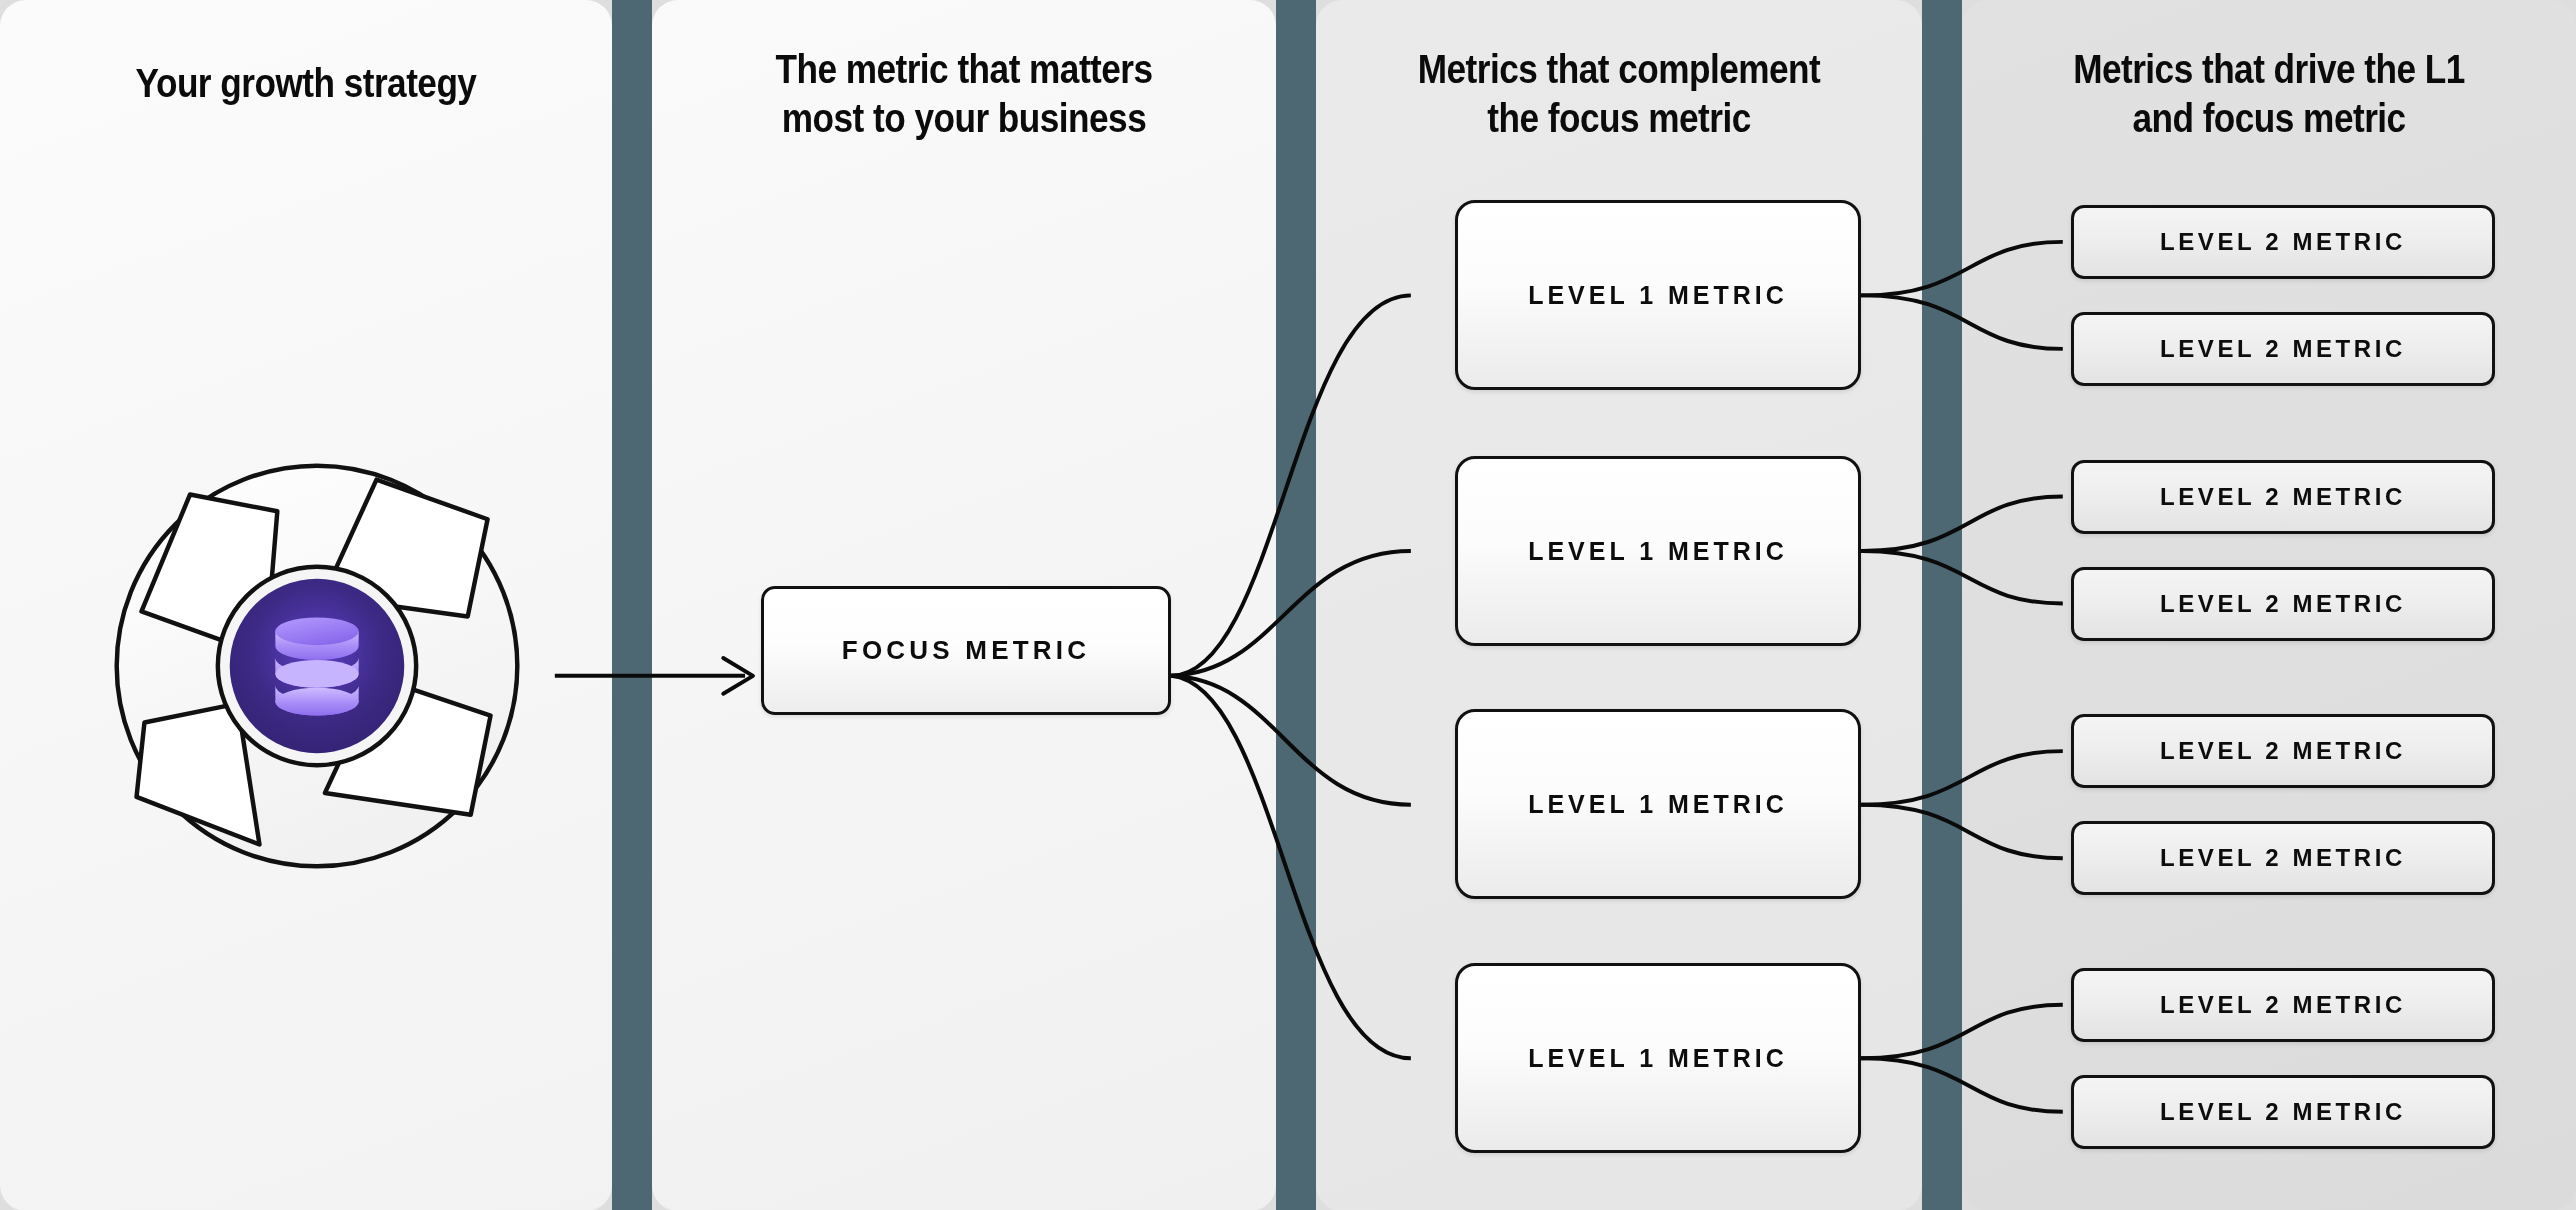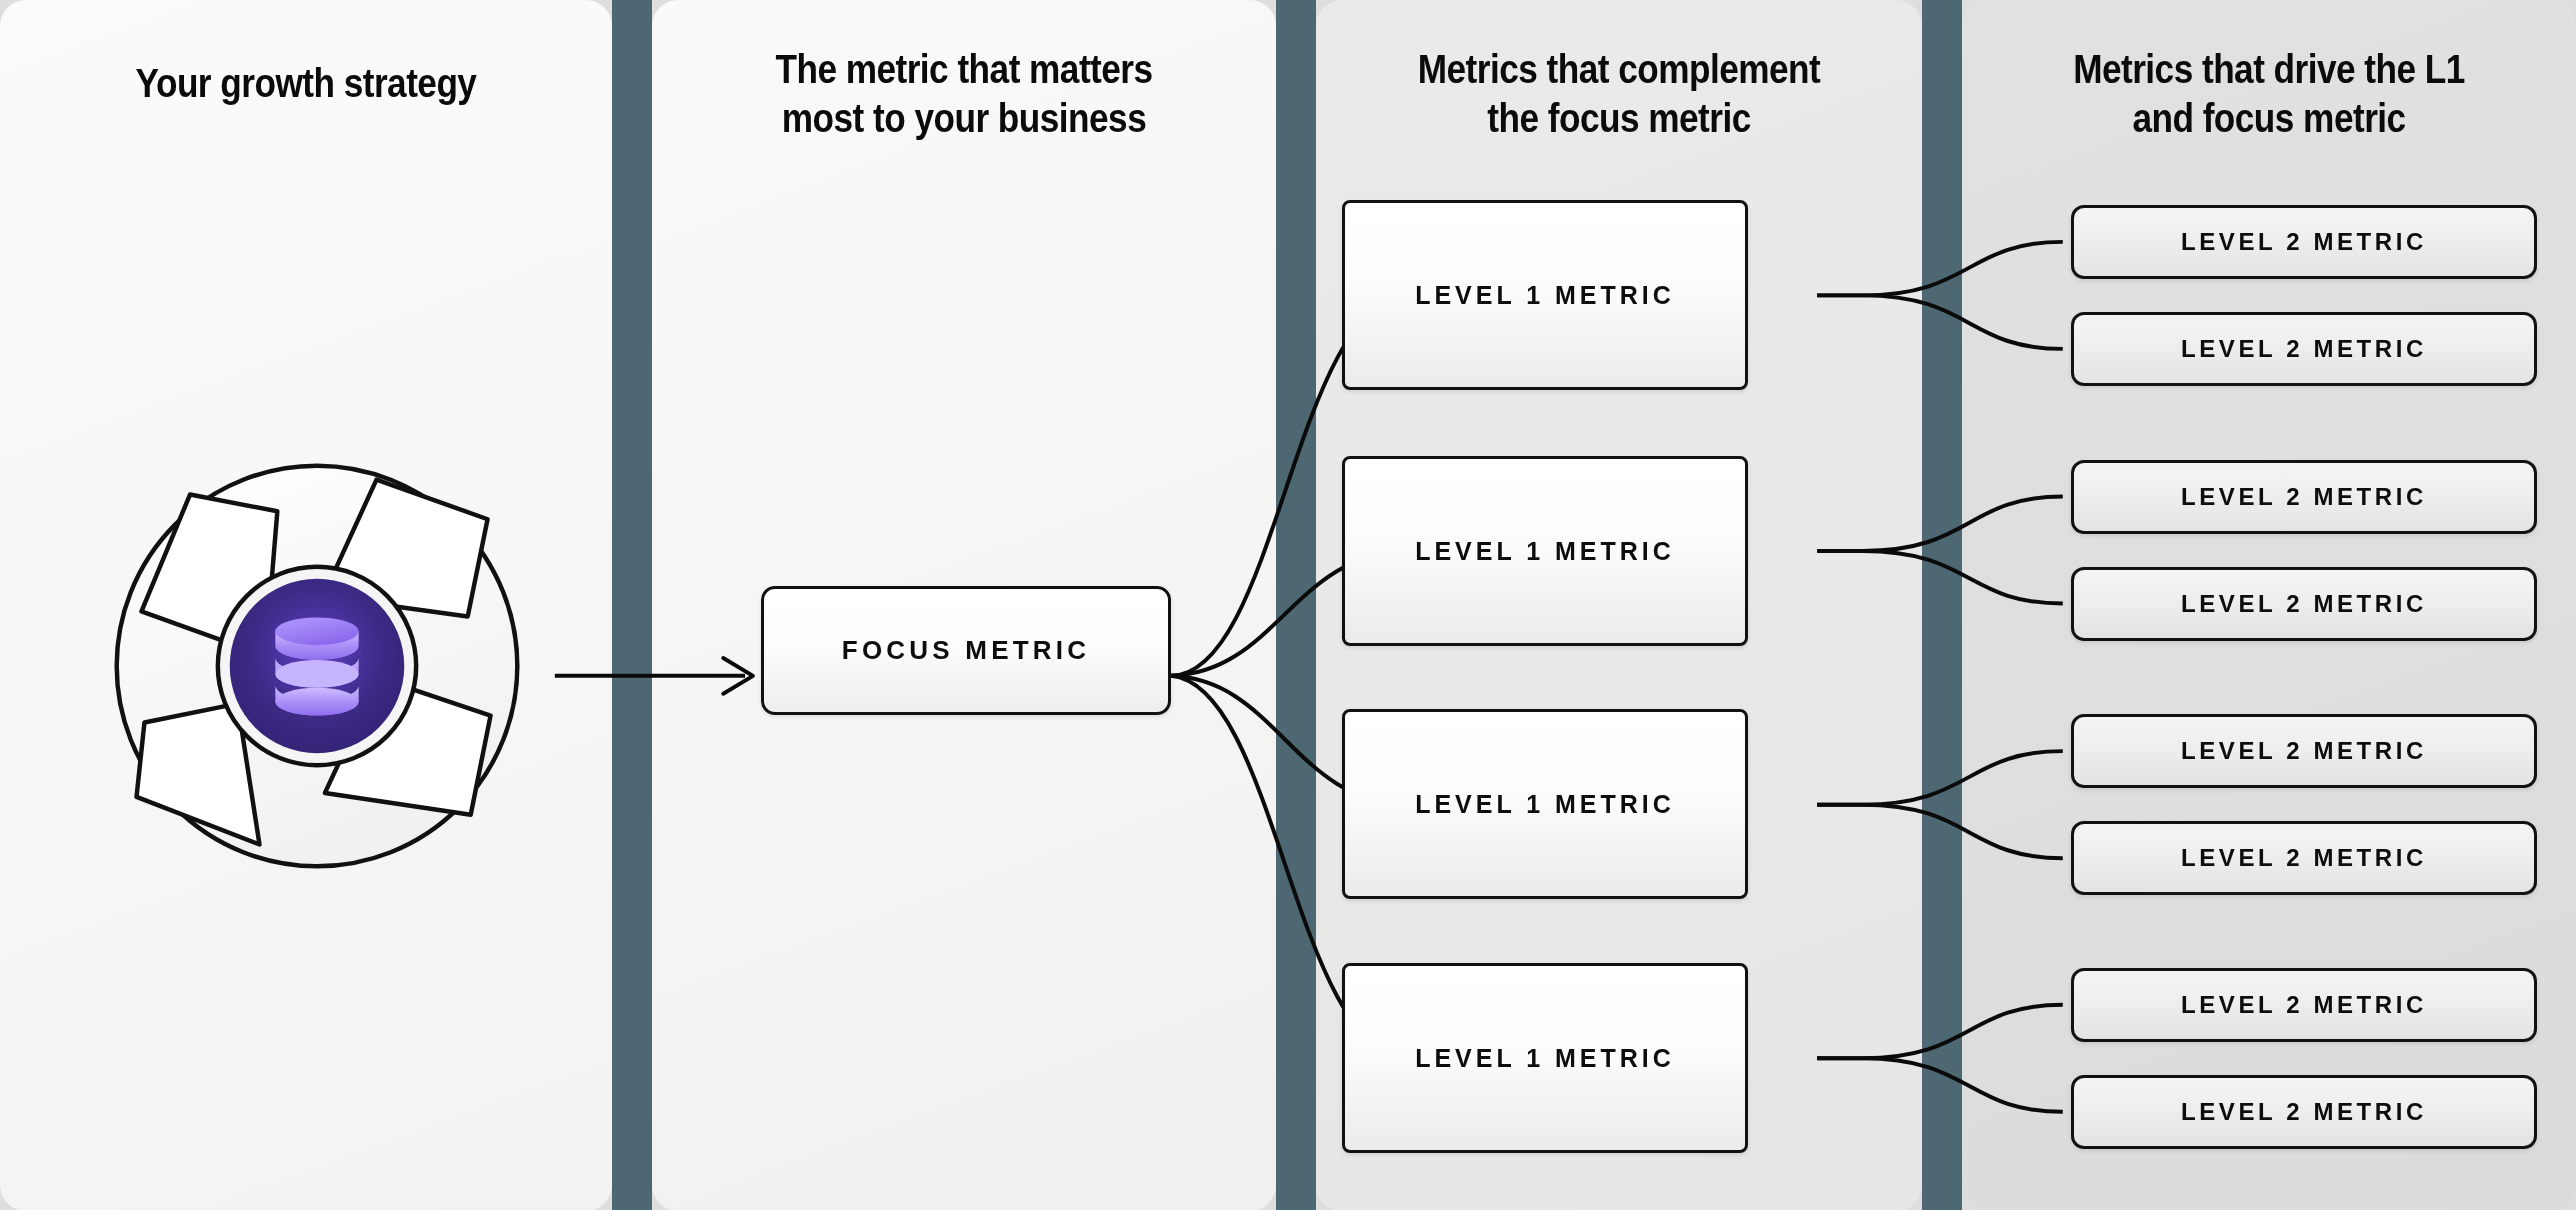--- a/index.html
+++ b/index.html
@@ -79,31 +79,31 @@
   .node-focus {
     left: 761px; top: 586px;
     width: 410px; height: 129px;
     border-radius: 14px;
     background: linear-gradient(180deg,#ffffff 0%,#fdfdfd 45%,#ededed 100%);
     font-size: 26px;
     letter-spacing: 4.2px;
     box-shadow: 0 2px 4px rgba(0,0,0,0.10);
   }
   .node-l1 {
-    left: 1342px;
+    left: 1455px;
     width: 406px; height: 190px;
-    border-radius: 8px;
+    border-radius: 20px;
     background: linear-gradient(180deg,#ffffff 0%,#fcfcfc 45%,#ebebeb 100%);
     font-size: 25px;
     letter-spacing: 4px;
     box-shadow: 0 2px 4px rgba(0,0,0,0.10);
   }
   .node-l2 {
     left: 2071px;
-    width: 466px; height: 74px;
+    width: 424px; height: 74px;
     border-radius: 13px;
     background: linear-gradient(180deg,#f4f4f4 0%,#efefef 40%,#e3e3e3 100%);
     font-size: 24px;
     letter-spacing: 3.6px;
     box-shadow: 0 2px 4px rgba(0,0,0,0.10);
   }
 
   
   #links {
     position: absolute;

